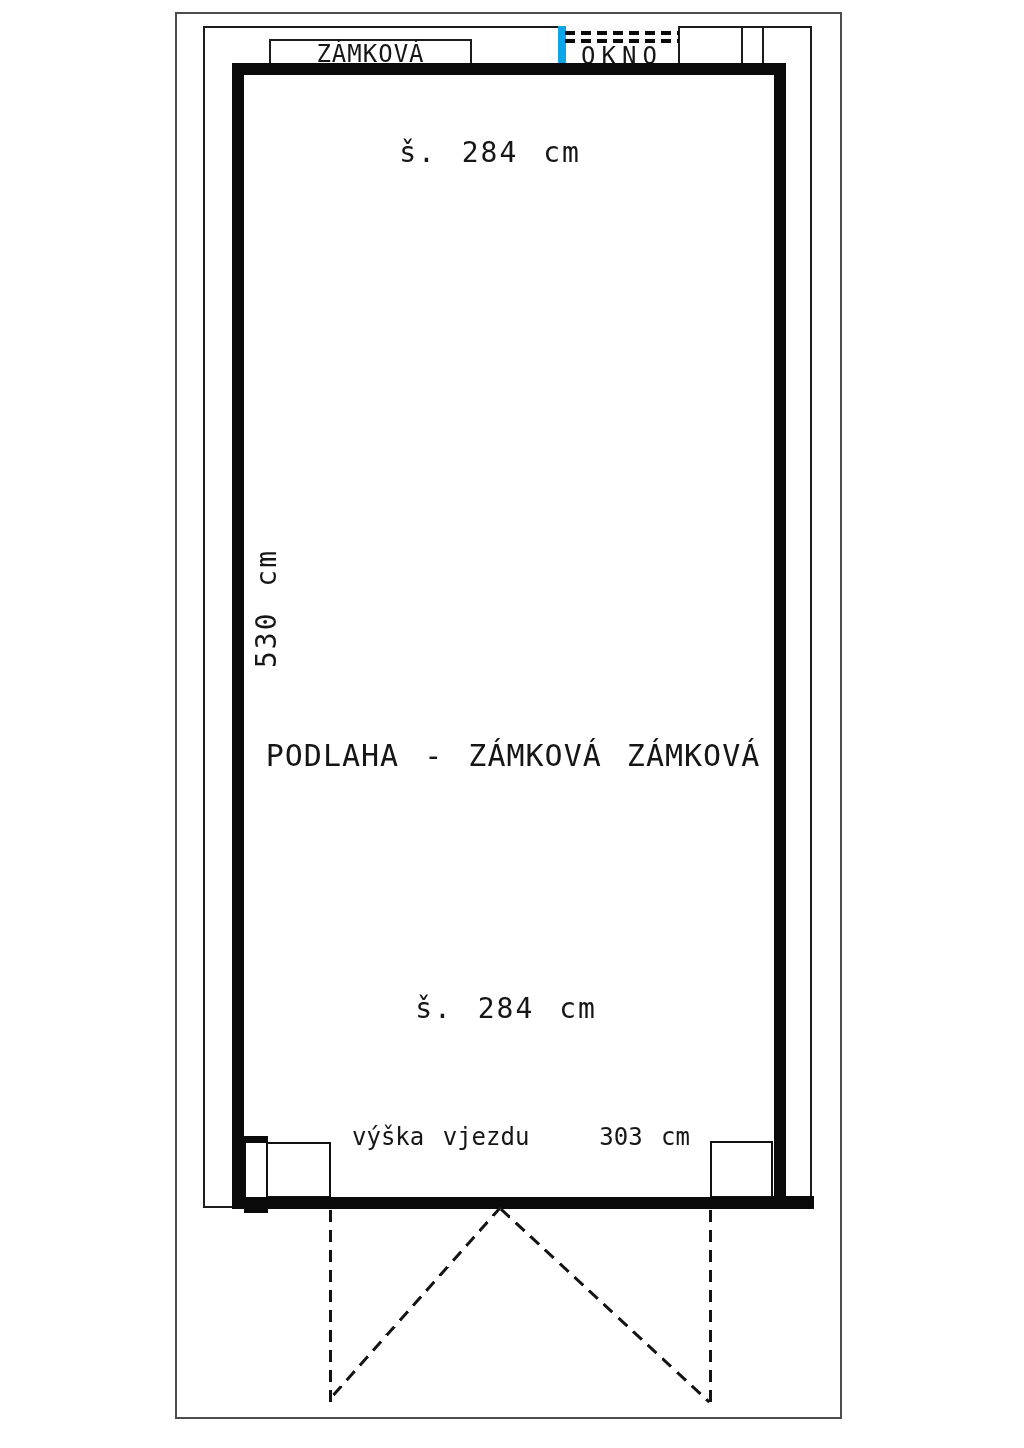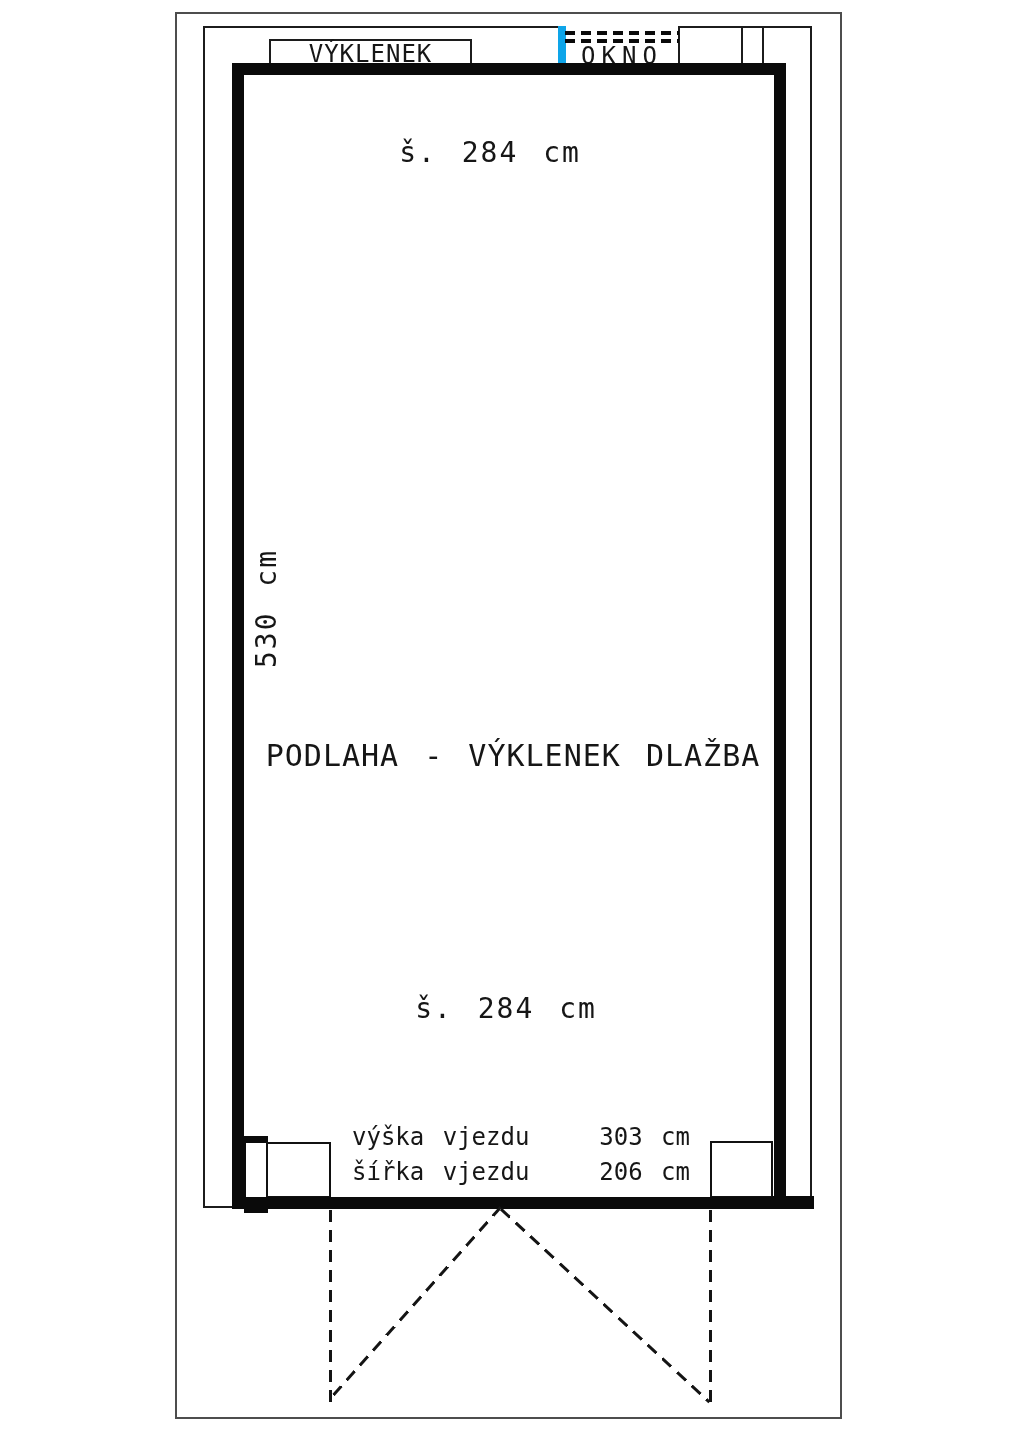--- a/index.html
+++ b/index.html
@@ -141,21 +141,21 @@
 </head>
 <body>
 
 <div id="canvas">
 
   <div class="abs page-border"></div>
 
   <div class="abs outer-wall"></div>
 
   <div class="abs niche-box">
-    <span class="niche-label">VÝKLENEK</span>
+    <span class="niche-label">ZÁMKOVÁ</span>
   </div>
 
   <div class="abs window-box">
     <div class="window-dash row1"></div>
     <div class="window-dash row2"></div>
     <span class="window-label">OKNO</span>
   </div>
 
   <div class="abs pier-lines"></div>
 
@@ -166,27 +166,23 @@
   <div class="abs thick-wall"></div>
   <div class="abs wall-foot"></div>
 
   <div class="abs swing-vert left"></div>
   <div class="abs swing-vert right"></div>
   <div class="abs swing-diag left"></div>
   <div class="abs swing-diag right"></div>
 
   <div class="abs dim-text dim-top">š. 284 cm</div>
   <div class="abs dim-text dim-left">530 cm</div>
-  <div class="abs floor-label">PODLAHA - VÝKLENEK DLAŽBA</div>
+  <div class="abs floor-label">PODLAHA - ZÁMKOVÁ ZÁMKOVÁ</div>
   <div class="abs dim-text dim-bottom">š. 284 cm</div>
 
   <div class="abs entrance-block">
     <div class="entrance-row">
       <span>výška vjezdu</span>
       <span>303 cm</span>
     </div>
-    <div class="entrance-row">
-      <span>šířka vjezdu</span>
-      <span>206 cm</span>
-    </div>
   </div>
 
 </div>
 
 </body></html>

